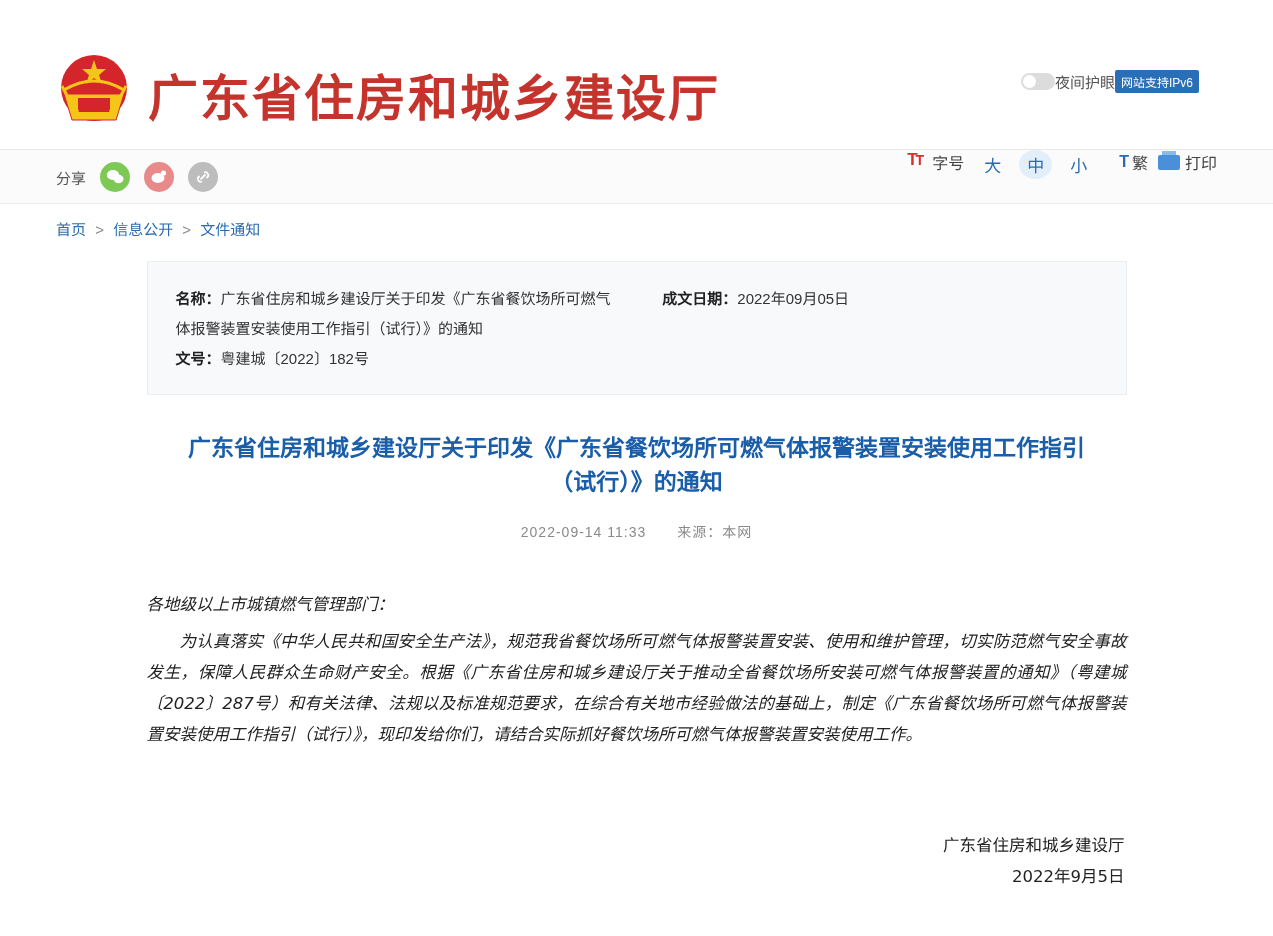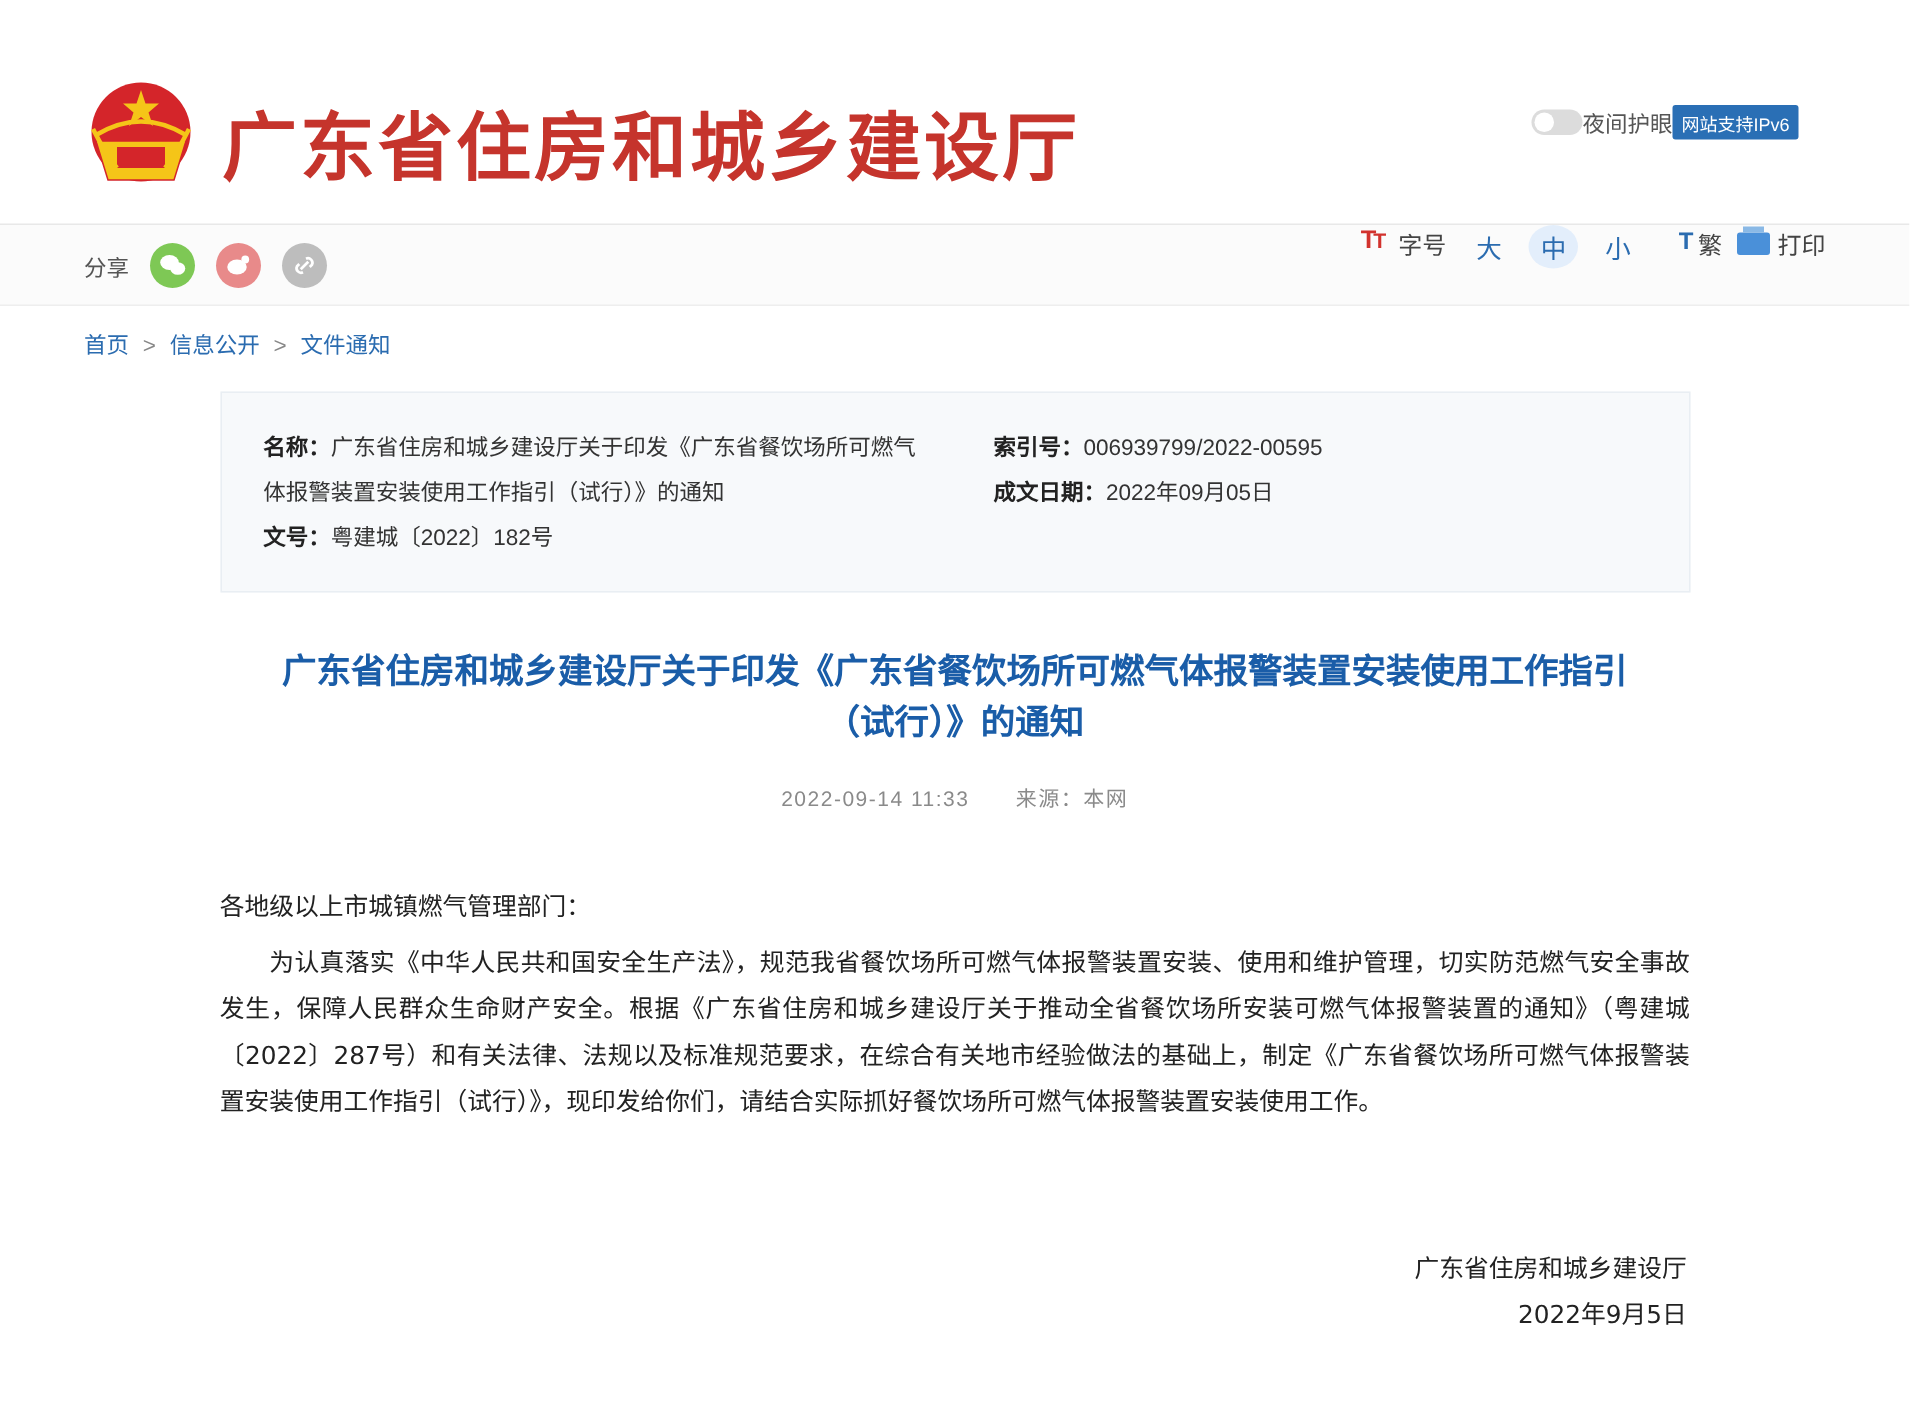--- a/index.html
+++ b/index.html
@@ -191,21 +191,21 @@
 
   
   .doc-body {
     margin-top: 48px;
     font-size: 16.5px;
     line-height: 31px;
     color: #222;
     text-align: justify;
     font-family: "DejaVu Sans", "Liberation Sans", sans-serif;
   }
-  .doc-body p { margin: 0 0 6px 0; }
+  .doc-body p { margin: 0 0 6px 0; font-style: italic; }
   .doc-body p.indent { text-indent: 2em; }
 
   .signature {
     margin-top: 80px;
     text-align: right;
     font-size: 16.5px;
     line-height: 31px;
     color: #222;
     font-family: "DejaVu Sans", "Liberation Sans", sans-serif;
   }
@@ -294,23 +294,20 @@
     <div class="meta-col">
       <div class="meta-row">
         <b>名称：</b><span>广东省住房和城乡建设厅关于印发《广东省餐饮场所可燃气体报警装置安装使用工作指引（试行）》的通知</span>
       </div>
       <div class="meta-row">
         <b>文号：</b><span>粤建城〔2022〕182号</span>
       </div>
     </div>
     <div class="meta-col right">
       <div class="meta-row">
-        <b>索引号：</b><span>006939799/2022-00595</span>
-      </div>
-      <div class="meta-row">
         <b>成文日期：</b><span>2022年09月05日</span>
       </div>
     </div>
   </div>
 
   <div class="doc-title">广东省住房和城乡建设厅关于印发《广东省餐饮场所可燃气体报警装置安装使用工作指引（试行）》的通知</div>
 
   <div class="doc-sub">
     <span>2022-09-14  11:33</span>
     <span class="src">来源：本网</span>

